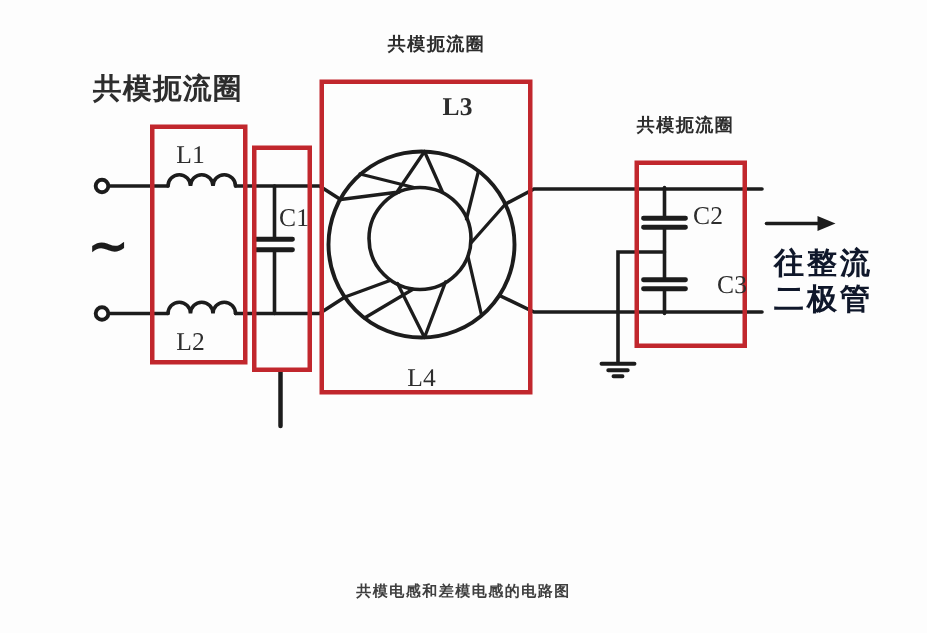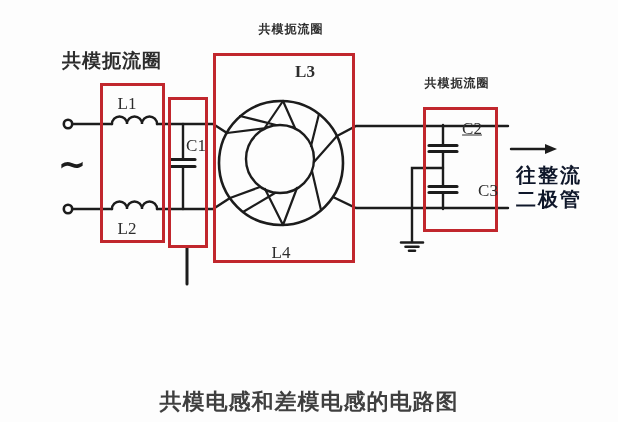--- a/index.html
+++ b/index.html
@@ -42,21 +42,21 @@
     position:absolute;
     left:516px;top:163px;
     font-size:20px;font-weight:600;
     letter-spacing:2px;line-height:24px;
     color:#0f172a;
   }
   .caption{
     position:absolute;
     left:0;top:387px;width:618px;
     text-align:center;
-    font-size:22px;font-weight:700;
+    font-size:10px;font-weight:700;
     letter-spacing:1px;
     color:#3f3f3f;
   }
 </style>
 </head>
 <body>
 
 <div class="canvas">
 
   <svg class="svg-layer" width="618" height="422" viewBox="0 0 618 422">
@@ -138,21 +138,21 @@
 
   <div class="lbl zh zh-md" style="left:112px;top:60px;">共模扼流圈</div>
   <div class="lbl zh zh-lg" style="left:291px;top:29px;">共模扼流圈</div>
   <div class="lbl zh zh-lg" style="left:457px;top:83px;">共模扼流圈</div>
 
   <div class="lbl comp" style="left:127px;top:103px;">L1</div>
   <div class="lbl comp" style="left:127px;top:228px;">L2</div>
   <div class="lbl comp" style="left:305px;top:71px;font-weight:bold;">L3</div>
   <div class="lbl comp" style="left:281px;top:252px;">L4</div>
   <div class="lbl comp" style="left:196px;top:145px;">C1</div>
-  <div class="lbl comp" style="left:472px;top:128px;text-decoration:underline;">C2</div>
+  <div class="lbl comp" style="left:472px;top:144px;">C2</div>
   <div class="lbl comp" style="left:488px;top:190px;">C3</div>
 
   <div class="lbl ac" style="left:72px;top:164px;">~</div>
 
   <div class="out-text">
     <div>往整流</div>
     <div>二极管</div>
   </div>
 
   <div class="caption">共模电感和差模电感的电路图</div>

